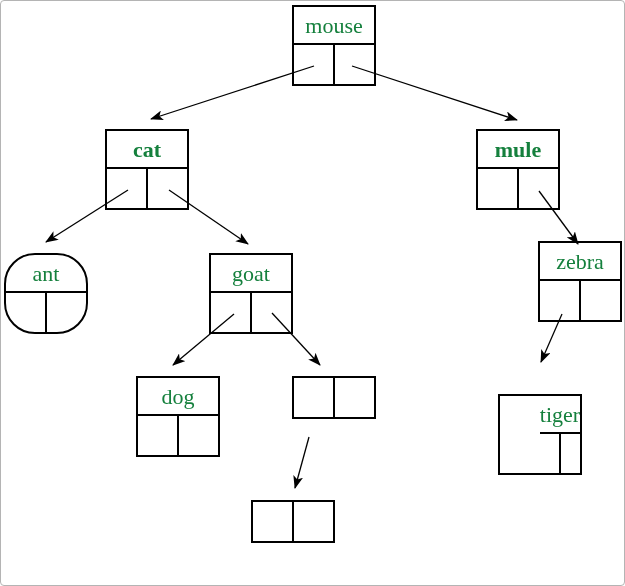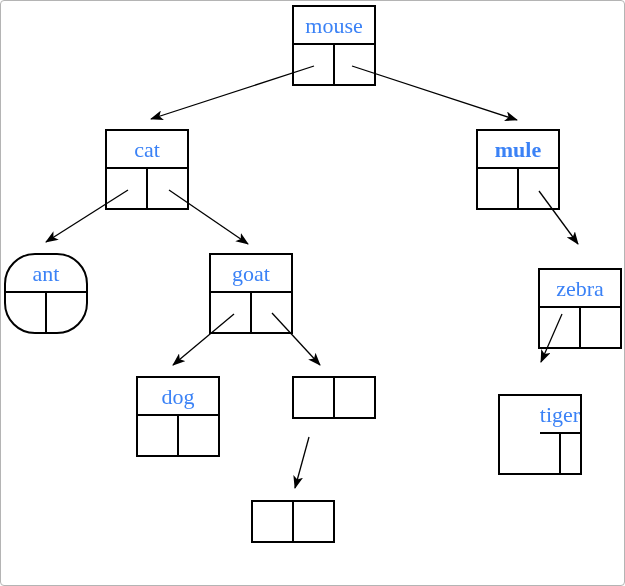--- a/index.html
+++ b/index.html
@@ -20,21 +20,21 @@
     pointer-events: none;
   }
   .node {
     position: absolute;
     width: 84px;
     box-sizing: border-box;
     border: 2px solid #000000;
     background: transparent;
     font-family: "Liberation Serif", "DejaVu Serif", serif;
     font-size: 22px;
-    color: #3b82f6;
+    color: #15803d;
   }
   .node-label {
     height: 38px;
     border-bottom: 2px solid #000000;
     display: flex;
     align-items: center;
     justify-content: center;
     line-height: 1;
     padding-top: 2px;
     box-sizing: border-box;
@@ -48,21 +48,21 @@
 
 <div class="frame">
   <div id="nodes-layer">
       <div class="node" style="left: 291px; top: 4px;">
         <div class="node-label">mouse</div>
         <div class="node-cells">
           <div class="cell left"></div>
           <div class="cell right"></div>
         </div>
       </div>
-      <div class="node" style="left: 104px; top: 128px;">
+      <div class="node" style="left: 104px; top: 128px; font-weight: bold;">
         <div class="node-label">cat</div>
         <div class="node-cells">
           <div class="cell left"></div>
           <div class="cell right"></div>
         </div>
       </div>
       <div class="node" style="left: 475px; top: 128px; font-weight: bold;">
         <div class="node-label">mule</div>
         <div class="node-cells">
           <div class="cell left"></div>
@@ -76,21 +76,21 @@
           <div class="cell right"></div>
         </div>
       </div>
       <div class="node" style="left: 208px; top: 252px;">
         <div class="node-label">goat</div>
         <div class="node-cells">
           <div class="cell left"></div>
           <div class="cell right"></div>
         </div>
       </div>
-      <div class="node" style="left: 537px; top: 267px;">
+      <div class="node" style="left: 537px; top: 240px;">
         <div class="node-label">zebra</div>
         <div class="node-cells">
           <div class="cell left"></div>
           <div class="cell right"></div>
         </div>
       </div>
       <div class="node" style="left: 135px; top: 375px;">
         <div class="node-label">dog</div>
         <div class="node-cells">
           <div class="cell left"></div>

